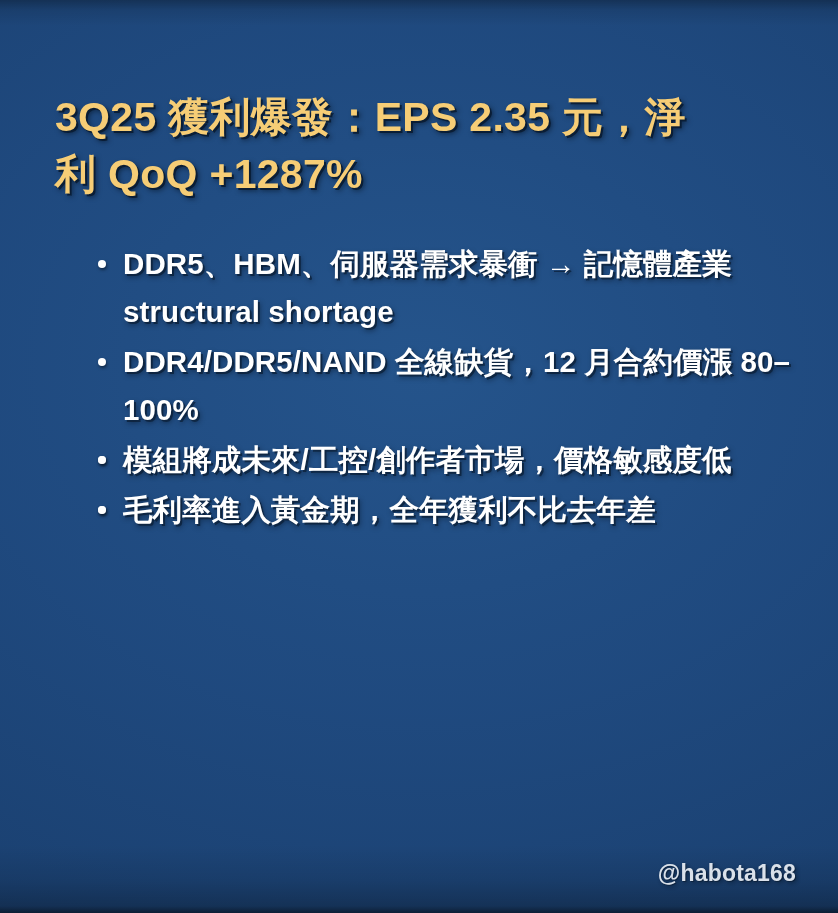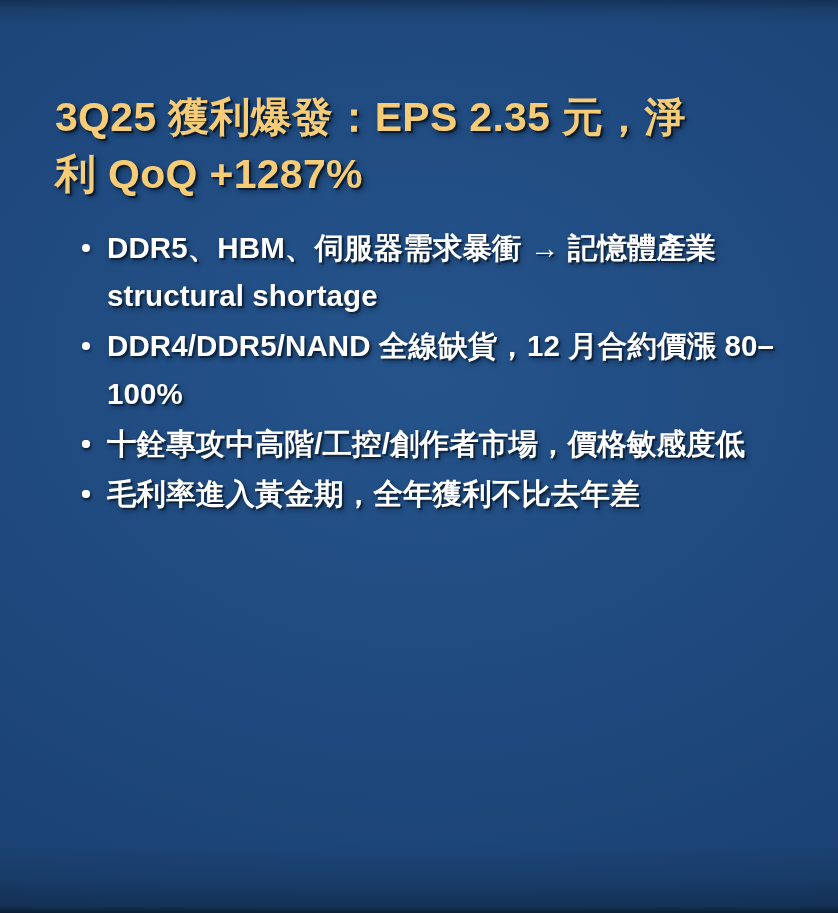--- a/index.html
+++ b/index.html
@@ -54,21 +54,21 @@
       3px 3px 5px rgba(4,14,28,0.55);
   }
 
   
   #bullet-list {
     position: absolute;
     left: 72px;
     top: 224px;
     width: 748px;
     list-style: none;
-    margin: 0;
+    margin: 16px;
     padding: 0;
   }
   .bullet-item {
     position: relative;
     color: #ffffff;
     font-size: 29.5px;
     line-height: 48px;
     font-weight: 600;
     padding-left: 35px;
     margin: 0 0 2px 0;
@@ -120,25 +120,26 @@
     </li>
     <li class="bullet-item">
       <span class="dot"></span>
       <span>DDR4/DDR5/NAND 全線缺貨，12 月合約價漲 80–100%</span>
     </li>
     <li class="bullet-item">
       <span class="dot"></span>
     </li>
     <li class="bullet-item">
       <span class="dot"></span>
-      <span>十銓專攻中高階/工控/創作者市場，價格敏感度低</span>
+      <span>模組將成未來/工控/創作者市場，價格敏感度低</span>
     </li>
     <li class="bullet-item">
       <span class="dot"></span>
     </li>
     <li class="bullet-item">
       <span class="dot"></span>
       <span>毛利率進入黃金期，全年獲利不比去年差</span>
     </li>
   </ul>
 
+  <div id="watermark">@habota168</div>
 
 </div>
 
 </body></html>

